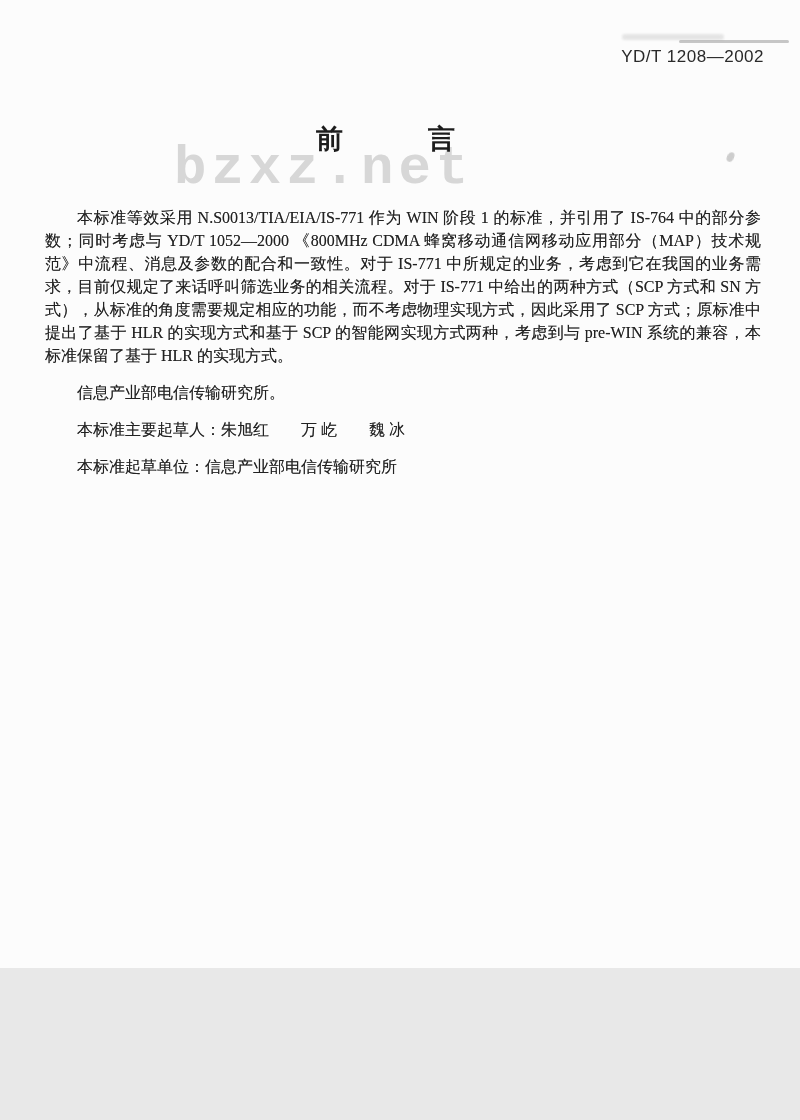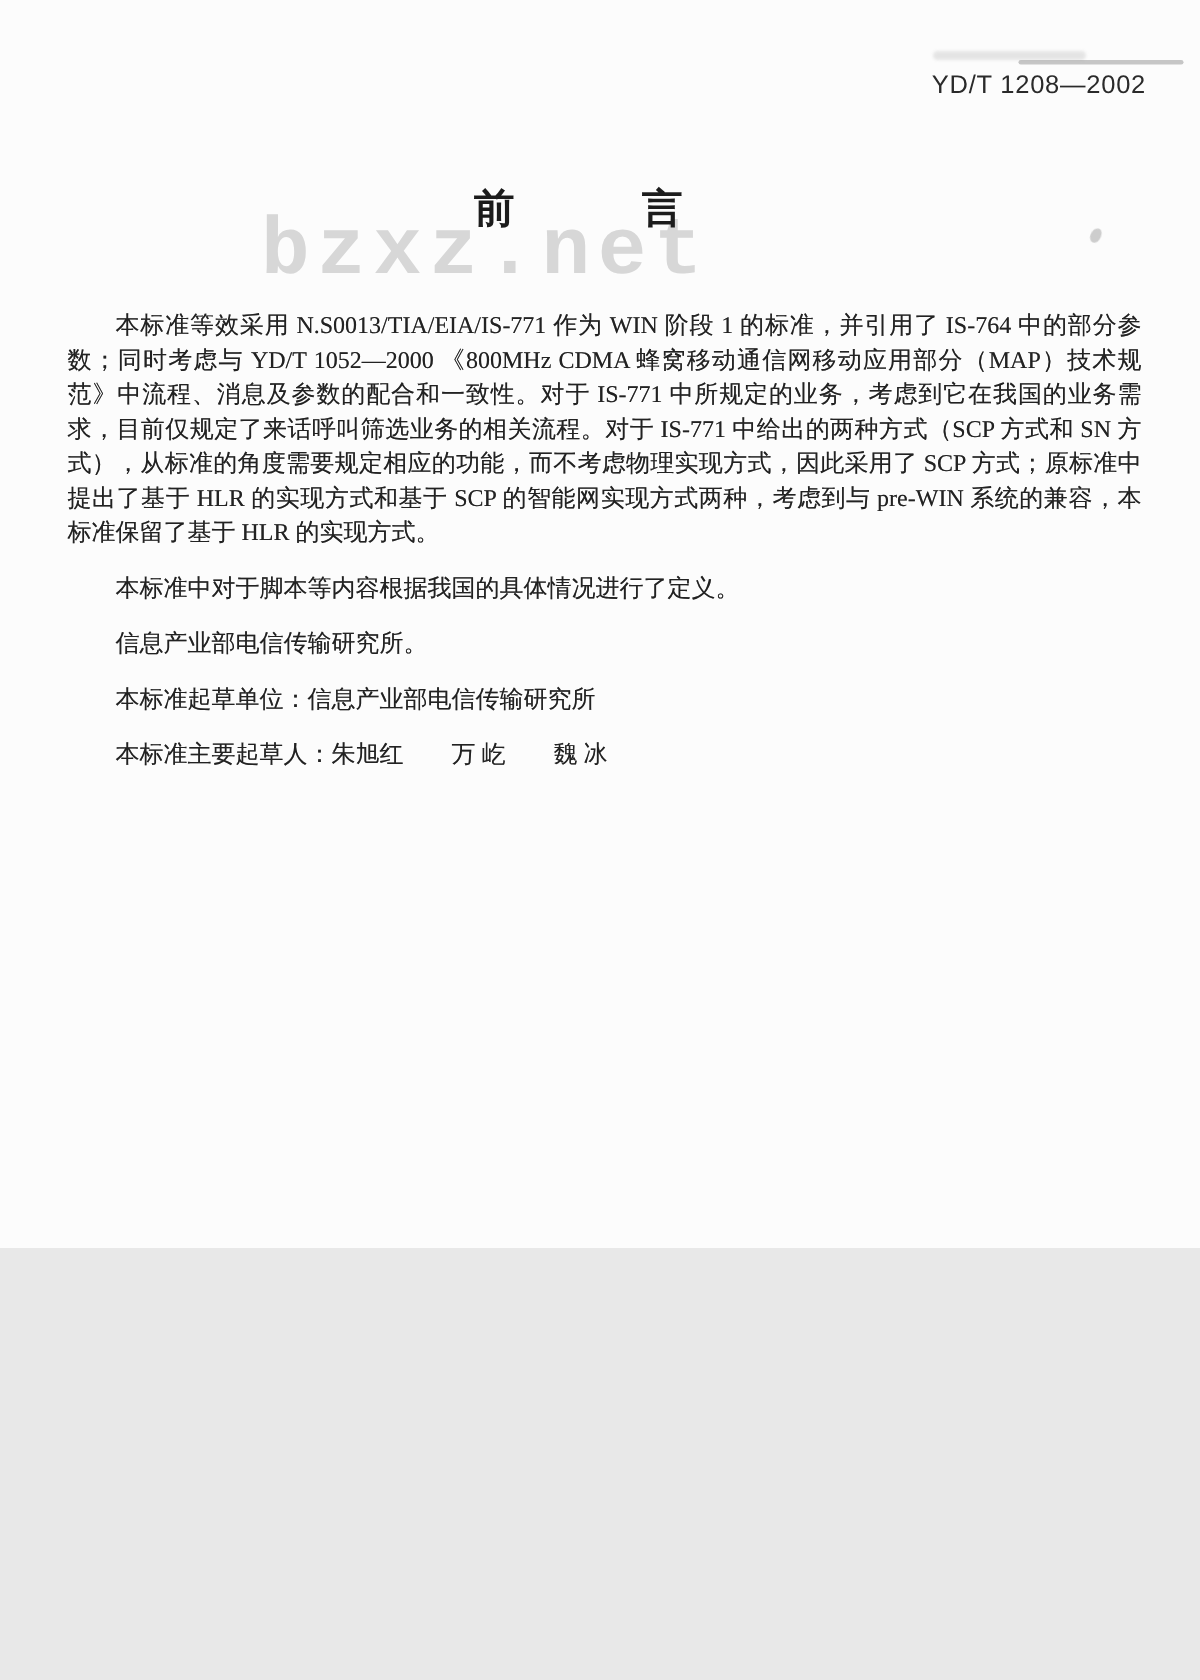--- a/index.html
+++ b/index.html
@@ -1,18 +1,18 @@
 <!DOCTYPE html>
 <html><head>
 <meta charset="utf-8">
 <style>
   html,body{margin:0;padding:0;background:#e8e8e8;}
   .page{
     position:relative;
-    width:800px;height:832px;
+    width:800px;height:968px;
     margin:0 auto;
     background:#fcfcfc;
     overflow:hidden;
     font-family:"Liberation Serif","DejaVu Serif",serif;
     color:#222;
   }
   
   .smudge-a{
     position:absolute;left:622px;top:34px;width:102px;height:6px;
     background:#c9c9c9;opacity:.45;filter:blur(1.2px);border-radius:3px;
@@ -72,21 +72,20 @@
   <div class="speck"></div>
 
   <div class="doc-number">YD/T 1208—2002</div>
 
   <div class="watermark">bzxz.net</div>
 
   <h1 class="doc-title">前　　　言</h1>
 
   <div class="foreword">
       <p>本标准等效采用 N.S0013/TIA/EIA/IS-771 作为 WIN 阶段 1 的标准，并引用了 IS-764 中的部分参数；同时考虑与 YD/T 1052—2000 《800MHz CDMA 蜂窝移动通信网移动应用部分（MAP）技术规范》中流程、消息及参数的配合和一致性。对于 IS-771 中所规定的业务，考虑到它在我国的业务需求，目前仅规定了来话呼叫筛选业务的相关流程。对于 IS-771 中给出的两种方式（SCP 方式和 SN 方式），从标准的角度需要规定相应的功能，而不考虑物理实现方式，因此采用了 SCP 方式；原标准中提出了基于 HLR 的实现方式和基于 SCP 的智能网实现方式两种，考虑到与 pre-WIN 系统的兼容，本标准保留了基于 HLR 的实现方式。</p>
-      <p>本标准中对于脚本等内容根据我国的具体情况进行了定义。</p>
       <p>信息产业部电信传输研究所。</p>
+      <p>本标准主要起草人：朱旭红　　万 屹　　魏 冰</p>
       <p>本标准起草单位：信息产业部电信传输研究所</p>
-      <p>本标准主要起草人：朱旭红　　万 屹　　魏 冰</p>
     </div>
 
   <div class="page-number">V</div>
 
 </div>
 
 </body></html>

